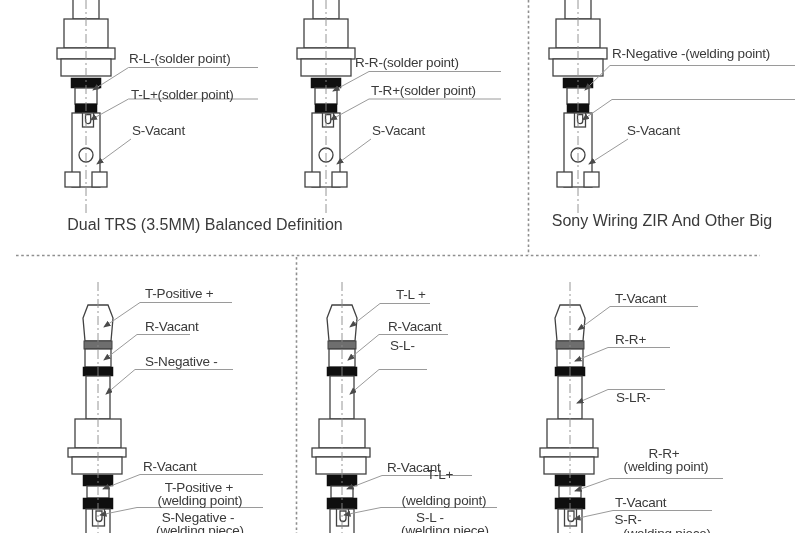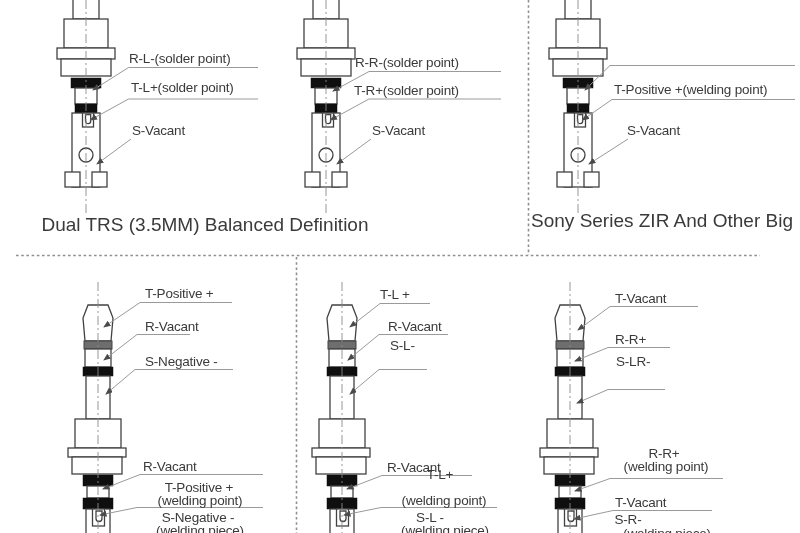--- a/index.html
+++ b/index.html
@@ -12,21 +12,21 @@
     background:var(--background);
     font-family:Liberation Sans, sans-serif;
   }
   .stage svg{position:absolute;left:0;top:0;}
   .lbl{
     position:absolute; font-size:13.5px; line-height:15px; color:var(--text);
     white-space:nowrap; letter-spacing:-0.2px;
   }
   .lbl.c{transform:translateX(-50%); text-align:center;}
   .cap{
-    position:absolute; font-size:19px; line-height:16.5px; color:var(--text);
+    position:absolute; font-size:16px; line-height:16.5px; color:var(--text);
     white-space:nowrap; transform:translateX(-50%); text-align:right;
   }
   
   .part{fill:#ffffff;stroke:var(--line);stroke-width:1.3;}
   .band{fill:var(--band);stroke:var(--band);stroke-width:0.5;}
   .bandg{fill:var(--gray-band);stroke:var(--line);stroke-width:1;}
   .cl{stroke:var(--centerline);stroke-width:0.9;fill:none;stroke-dasharray:9 3 2 3;}
   .ldr{stroke:var(--leader);stroke-width:1;fill:none;}
   .div{stroke:var(--divider);stroke-width:1.6;stroke-dasharray:2.6 2.6;fill:none;}
 </style>
@@ -116,55 +116,55 @@
 
       <polyline class="ldr" points="698,306.5 610,306.5 578,330" marker-end="url(#arw)"></polyline>
       <polyline class="ldr" points="670,347.5 608,347.5 575,361" marker-end="url(#arw)"></polyline>
       <polyline class="ldr" points="665,389.5 608,389.5 577,403" marker-end="url(#arw)"></polyline>
       <polyline class="ldr" points="723,478.5 610,478.5 575,491" marker-end="url(#arw)"></polyline>
       <polyline class="ldr" points="712,510.5 613,510.5 574,519" marker-end="url(#arw)"></polyline>
     </g>
   </svg>
 
   <div class="lbl" style="left:129px;top:51px">R-L-(solder point)</div>
-  <div class="lbl" style="left:131px;top:80px">T-L+(solder point)</div>
+  <div class="lbl" style="left:131px;top:87px">T-L+(solder point)</div>
   <div class="lbl" style="left:132px;top:123px">S-Vacant</div>
 
   <div class="lbl" style="left:355px;top:55px">R-R-(solder point)</div>
-  <div class="lbl" style="left:354px;top:83px">T-R+(solder point)</div>
+  <div class="lbl" style="left:371px;top:83px">T-R+(solder point)</div>
   <div class="lbl" style="left:372px;top:123px">S-Vacant</div>
 
-  <div class="lbl" style="left:614px;top:82px">T-Positive +(welding point)</div>
+  <div class="lbl" style="left:612px;top:46px">R-Negative -(welding point)</div>
   <div class="lbl" style="left:627px;top:123px">S-Vacant</div>
 
   <div class="cap" style="left:205px;top:217px">Dual TRS (3.5MM) Balanced Definition</div>
   <div class="cap" style="left:662px;top:213px">
-    <div>Sony Series ZIR And Other Big</div>
+    <div>Sony Wiring ZIR And Other Big</div>
   </div>
 
   <div class="lbl" style="left:145px;top:286px">T-Positive +</div>
   <div class="lbl" style="left:145px;top:319px">R-Vacant</div>
   <div class="lbl" style="left:145px;top:354px">S-Negative -</div>
   <div class="lbl" style="left:143px;top:459px">R-Vacant</div>
   <div class="lbl c" style="left:199px;top:480px">T-Positive +</div>
   <div class="lbl c" style="left:200px;top:493px">(welding point)</div>
   <div class="lbl c" style="left:198px;top:510px">S-Negative -</div>
   <div class="lbl c" style="left:200px;top:523px">(welding piece)</div>
 
-  <div class="lbl" style="left:380px;top:287px">T-L +</div>
+  <div class="lbl" style="left:396px;top:287px">T-L +</div>
   <div class="lbl" style="left:388px;top:319px">R-Vacant</div>
   <div class="lbl" style="left:390px;top:338px">S-L-</div>
   <div class="lbl" style="left:387px;top:460px">R-Vacant</div>
   <div class="lbl c" style="left:440px;top:467px">T-L+</div>
   <div class="lbl c" style="left:444px;top:493px">(welding point)</div>
   <div class="lbl c" style="left:430px;top:510px">S-L -</div>
   <div class="lbl c" style="left:445px;top:523px">(welding piece)</div>
 
   <div class="lbl" style="left:615px;top:291px">T-Vacant</div>
   <div class="lbl" style="left:615px;top:332px">R-R+</div>
-  <div class="lbl" style="left:616px;top:354px">S-LR-</div>
+  <div class="lbl" style="left:616px;top:390px">S-LR-</div>
   <div class="lbl c" style="left:664px;top:446px">R-R+</div>
   <div class="lbl c" style="left:666px;top:459px">(welding point)</div>
   <div class="lbl" style="left:615px;top:495px">T-Vacant</div>
   <div class="lbl c" style="left:628px;top:512px">S-R-</div>
   <div class="lbl c" style="left:667px;top:526px">(welding piece)</div>
 
 </div>
 
 </body></html>

